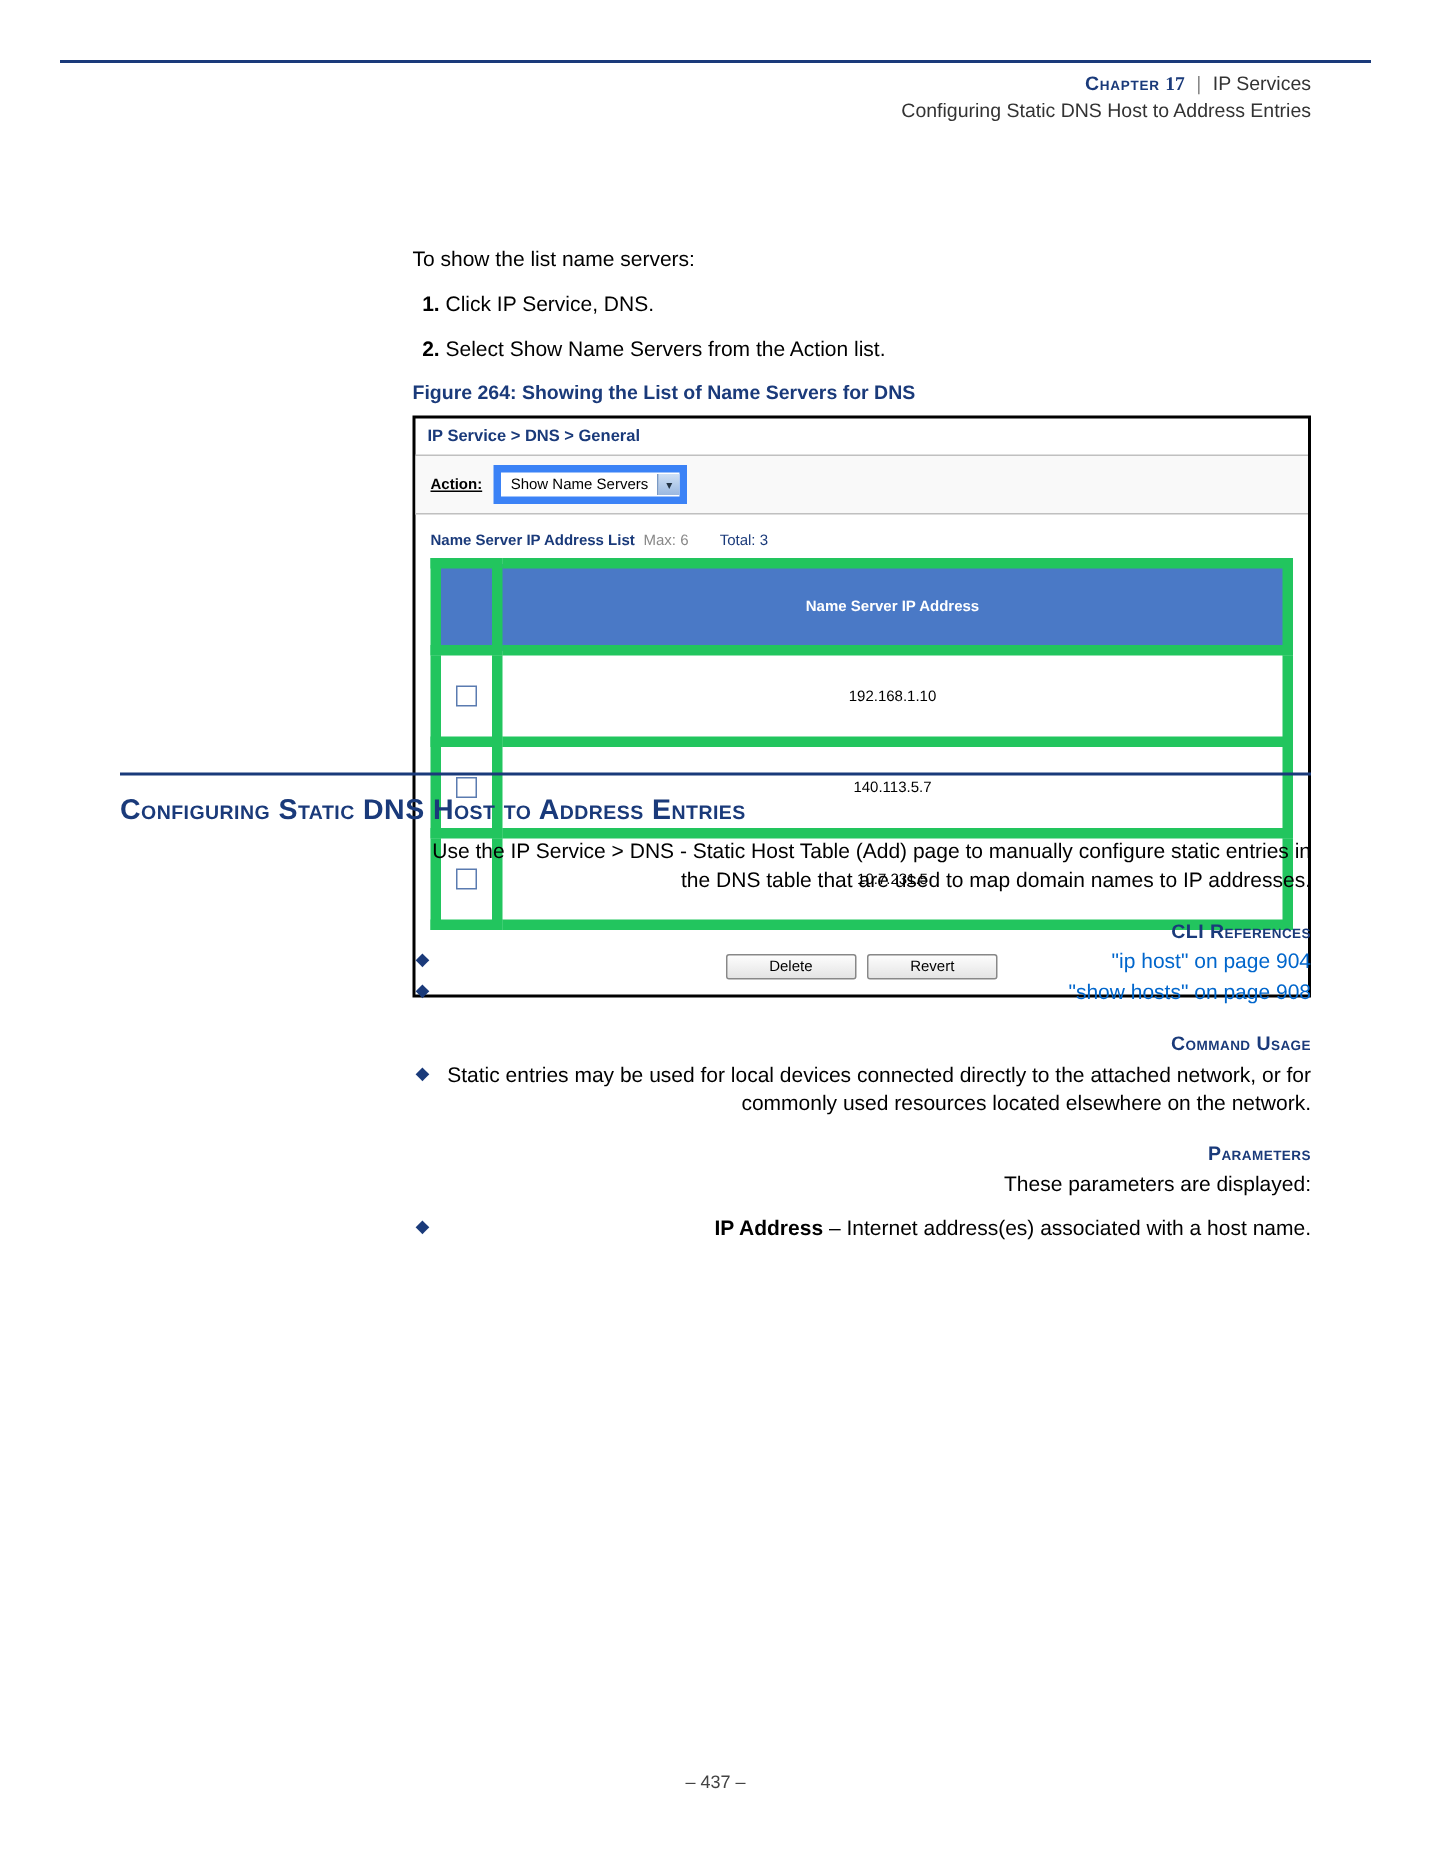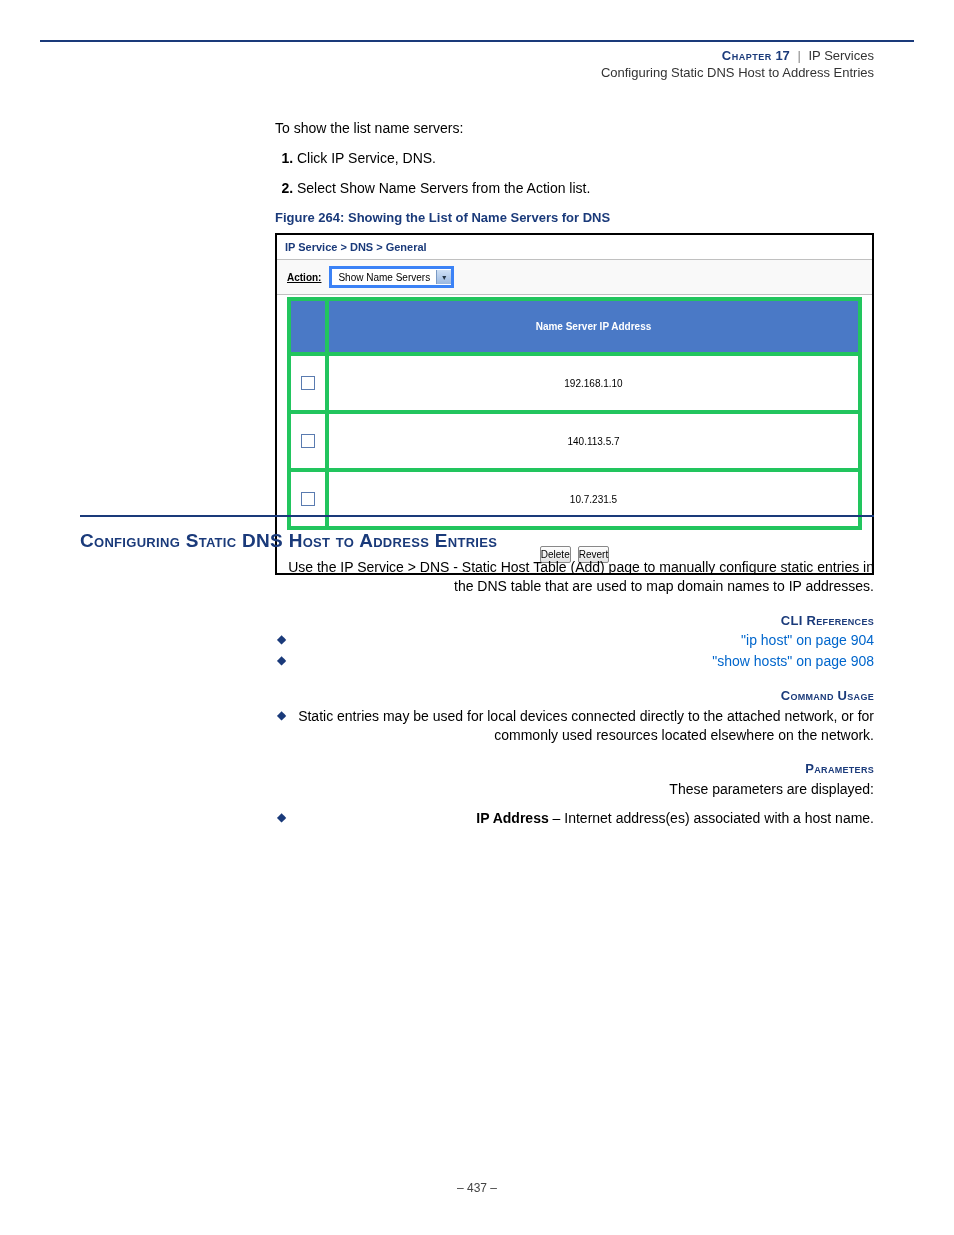--- a/index.html
+++ b/index.html
@@ -26,32 +26,32 @@
   }
   .header {
     position: absolute;
     right: 80px;
     top: 48px;
     text-align: right;
     font-size: 13px;
   }
   .header-line1 { color: #1a3a7a; }
   .header-line1 .chapter-word { font-variant: small-caps; font-weight: bold; letter-spacing: 0.5px; }
-  .header-line1 .chapter-num { font-weight: bold; }
+  .header-line1 .chapter-num { font-weight: bold; font-family: Liberation Serif, serif; }
   .header-line1 .pipe { color: #888; margin: 0 4px; }
   .header-line1 .section { color: #333; }
   .header-line2 { color: #333; margin-top: 2px; }
 
   .body {
     position: absolute;
     left: 275px;
     right: 80px;
     top: 120px;
   }
-  .intro { margin-bottom: 14px; }
+  .intro { margin-bottom: 14px; margin-top: 44px; }
   ol.steps {
     margin: 0 0 14px 0;
     padding-left: 22px;
   }
   ol.steps li { margin-bottom: 14px; }
   ol.steps li::marker { font-weight: bold; }
 
   .fig-caption {
     color: #1a3a7a;
     font-weight: bold;
@@ -78,21 +78,21 @@
     border-bottom: 1px solid #c0c0c0;
     background: #f9f9f9;
     display: flex;
     align-items: center;
     gap: 8px;
   }
   .panel-action-label { font-weight: bold; font-size: 10px; text-decoration: underline; }
   .fake-select {
     display: inline-flex;
     align-items: center;
-    border: 3px solid #3b82f6;
+    border: 5px solid #3b82f6;
     background: #fff;
     font-size: 10px;
     height: 16px;
   }
   .fake-select .sel-text { padding: 1px 6px; }
   .fake-select .sel-btn {
     width: 14px; height: 14px;
     background: linear-gradient(#cfe0f5,#9ab8e0);
     border-left: 1px solid #7a9ac5;
     display: flex; align-items: center; justify-content: center;
@@ -108,21 +108,21 @@
   .panel-listhead .max { color: #888; font-weight: normal; margin-left: 3px; }
   .panel-listhead .total { color: #1a3a7a; font-weight: normal; margin-left: 18px; }
 
   .ns-table {
     width: calc(100% - 20px);
     margin: 2px 10px 10px 10px;
     border-collapse: collapse;
     font-size: 10px;
   }
   .ns-table th, .ns-table td {
-    border: 4px solid #22c55e;
+    border: 7px solid #22c55e;
     text-align: center;
     padding: 20px 4px;
   }
   .ns-table th {
     background: #4a79c6;
     color: #fff;
     font-weight: bold;
   }
   .ns-table .cb-col { width: 26px; }
   .cb {
@@ -136,21 +136,21 @@
 
   .panel-actions {
     text-align: center;
     padding: 6px 0 10px 0;
   }
   .btn {
     display: inline-block;
     border: 1px solid #888;
     background: linear-gradient(#fdfdfd,#e4e4e4);
     font-size: 10px;
-    padding: 2px 0;
+    padding: 2px 28px;
     border-radius: 2px;
     margin: 0 2px;
     font-family: Arial, sans-serif;
   }
 
   .section-rule {
     position: absolute;
     left: 80px;
     right: 80px;
     top: 515px;
@@ -248,20 +248,25 @@
       <div class="panel-bc">IP Service &gt; DNS &gt; General</div>
 
       <div class="panel-action">
         <span class="panel-action-label">Action:</span>
         <span class="fake-select">
           <span class="sel-text">Show Name Servers</span>
           <span class="sel-btn">▾</span>
         </span>
       </div>
 
+      <div class="panel-listhead">
+        <span>Name Server IP Address List</span>
+        <span class="max">Max: 6</span>
+        <span class="total">Total: 3</span>
+      </div>
 
       <table class="ns-table">
         <tbody>
             <tr>
           <th class="cb-col">
             <span class="cb header"></span>
           </th>
           <th>Name Server IP Address</th>
         </tr>
         <tr>

